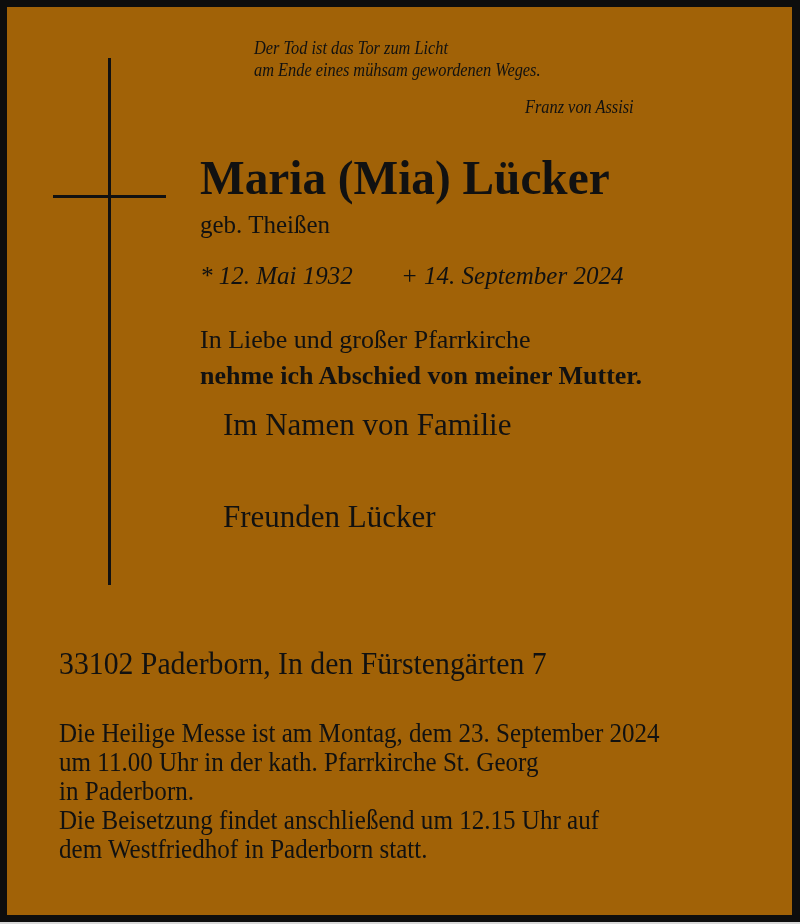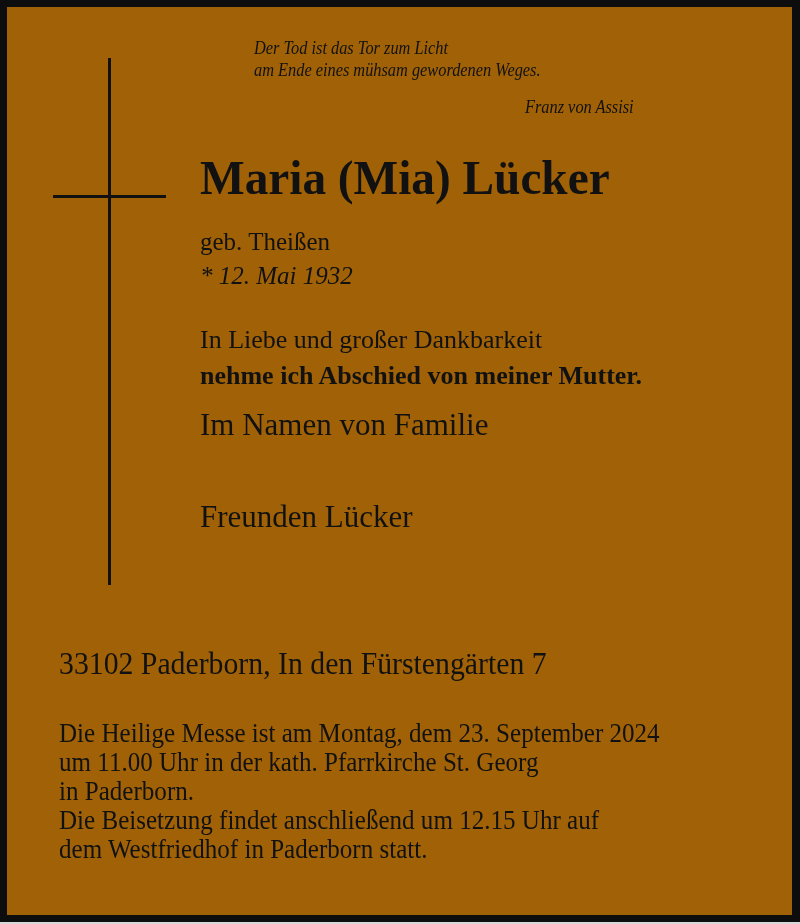--- a/index.html
+++ b/index.html
@@ -61,34 +61,34 @@
     }
     .name {
       font-weight: bold;
       font-size: 48px;
       line-height: 54px;
       transform: scaleX(0.985);
     }
     .maiden {
       font-size: 25px;
       line-height: 30px;
-      margin-top: 17px;
     }
     .dates {
       font-size: 25px;
       line-height: 30px;
       font-style: italic;
     }
     .msg {
       font-size: 26px;
       line-height: 36px;
     }
     .msg2 {
       font-size: 31px;
       line-height: 37px;
+      margin-left: 23px;
     }
     .addr {
       font-size: 32px;
       line-height: 38px;
       transform: scaleX(0.93);
     }
     .service {
       font-size: 28px;
       line-height: 29px;
       transform: scaleX(0.895);
@@ -104,22 +104,23 @@
     <div class="cross-h"></div>
 
     <p class="t quote" style="left:247px; top:30px;">Der Tod ist das Tor zum Licht</p>
     <p class="t quote" style="left:247px; top:52px;">am Ende eines mühsam gewordenen Weges.</p>
     <p class="t quote" style="left:518px; top:89px;">Franz von Assisi</p>
 
     <h1 class="t name" style="left:193px; top:144px;">Maria (Mia) Lücker</h1>
     <p class="t maiden" style="left:193px; top:203px;">geb. Theißen</p>
 
     <p class="t dates" style="left:193px; top:254px;">* 12. Mai 1932</p>
+    <p class="t dates" style="left:394px; top:254px;">+ 14. September 2024</p>
 
-    <p class="t msg" style="left:193px; top:315px;">In Liebe und großer Dankbarkeit</p>
+    <p class="t msg" style="left:193px; top:315px;">In Liebe und großer Pfarrkirche</p>
     <p class="t msg" style="left:193px; top:351px;font-weight:bold;">nehme ich Abschied von meiner Mutter.</p>
 
     <p class="t msg2" style="left:193px; top:399px;">Im Namen von Familie</p>
 
     <p class="t msg2" style="left:193px; top:491px;">Freunden Lücker</p>
 
     <p class="t addr" style="left:52px; top:637px;">33102 Paderborn, In den Fürstengärten 7</p>
 
     <p class="t service" style="left:52px; top:711px;">Die Heilige Messe ist am Montag, dem 23. September 2024</p>
     <p class="t service" style="left:52px; top:740px;">um 11.00 Uhr in der kath. Pfarrkirche St. Georg</p>

